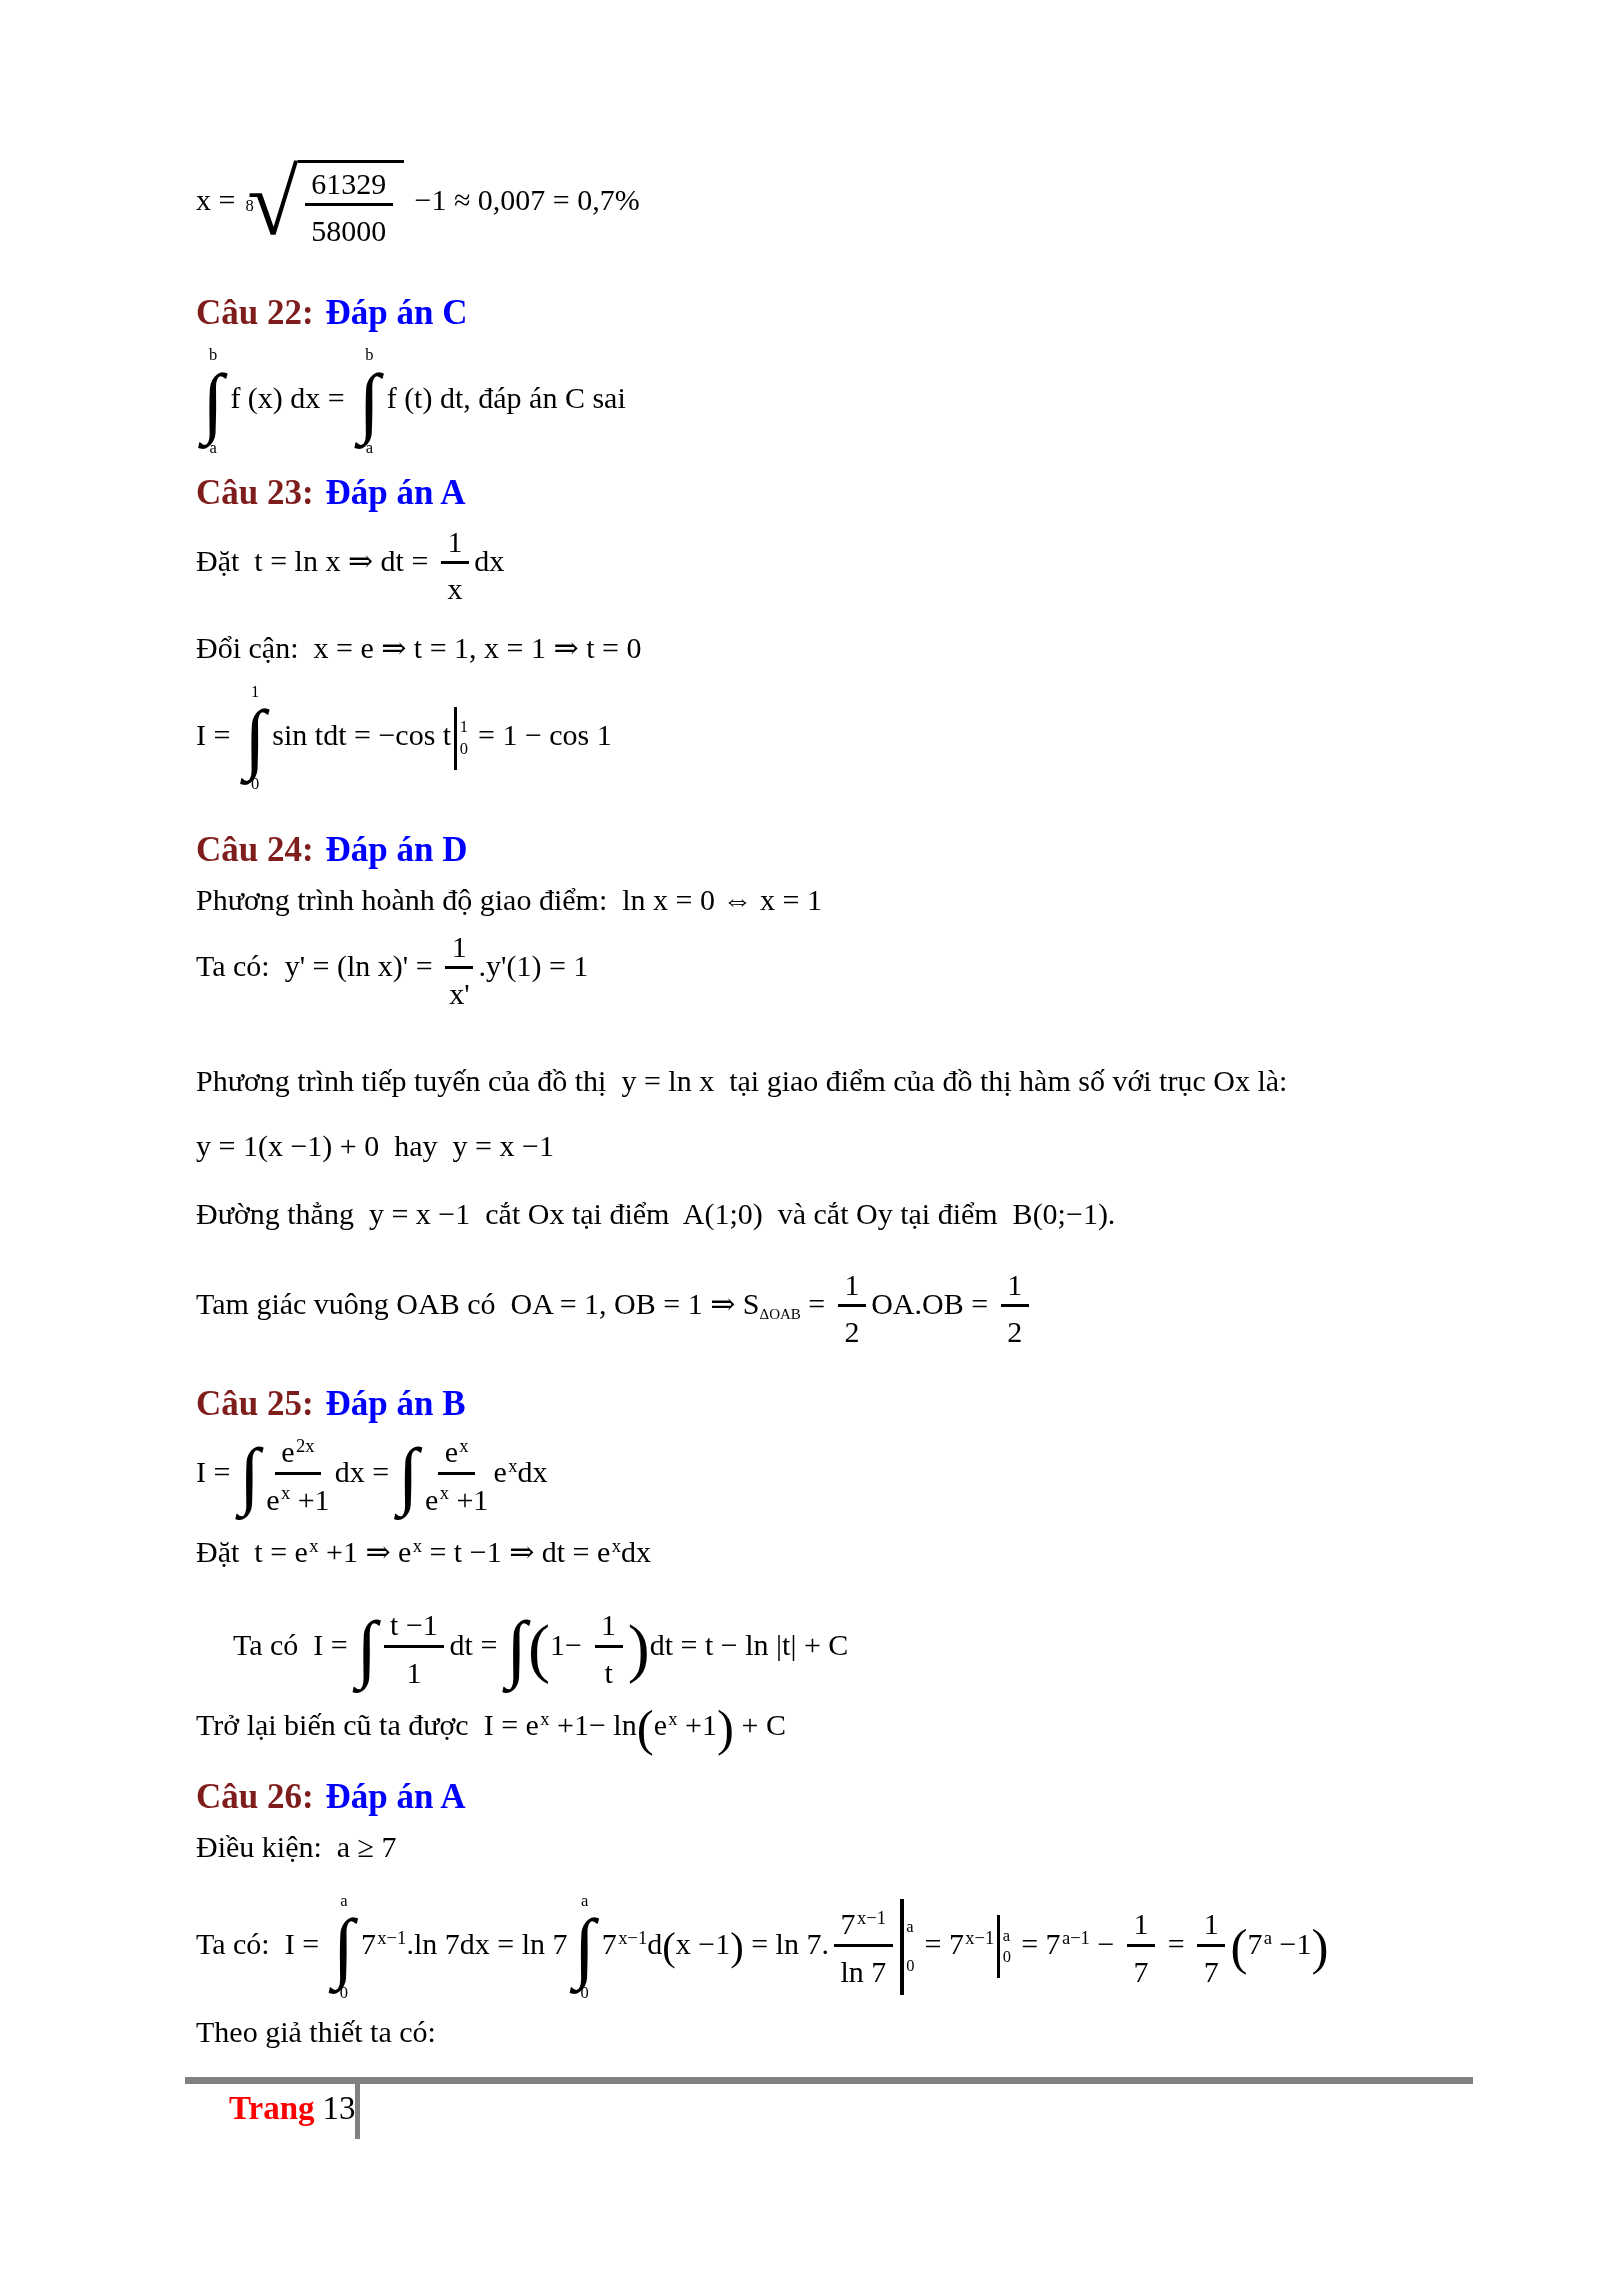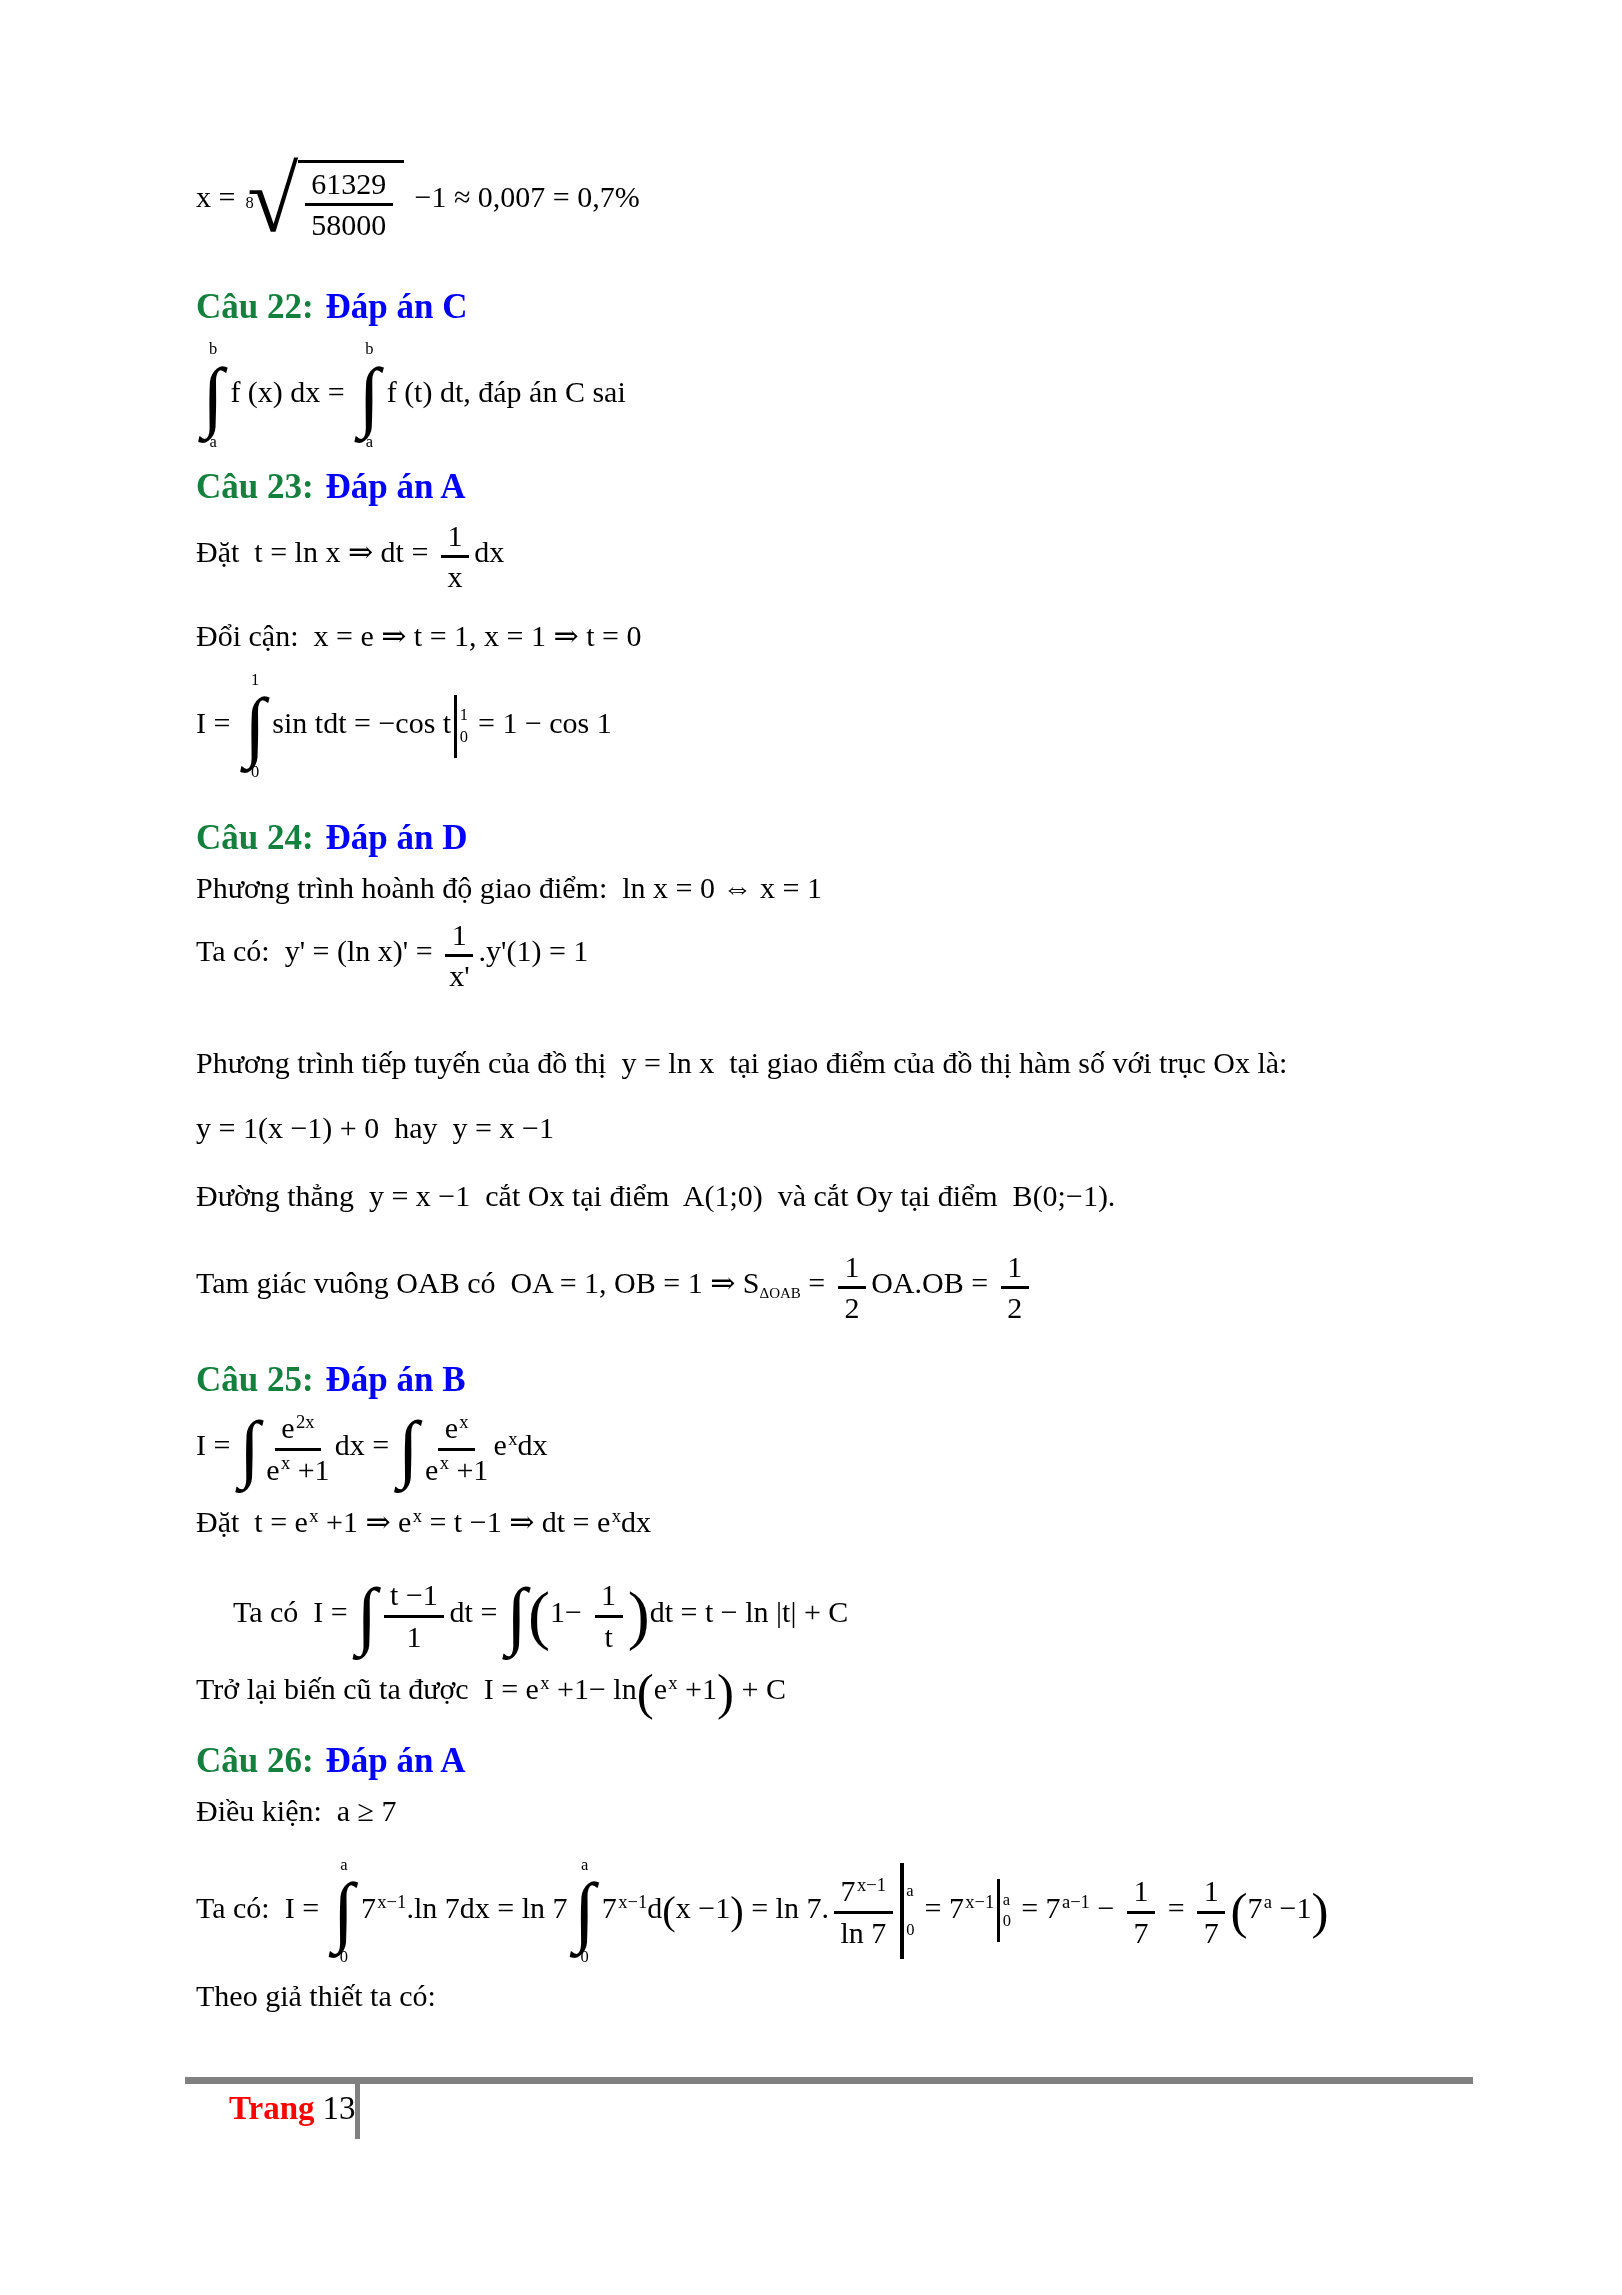--- a/index.html
+++ b/index.html
@@ -4,27 +4,27 @@
 <style>
   html,body{margin:0;padding:0;background:#ffffff;}
   body{width:1623px;height:2295px;overflow:hidden;
        font-family:"Liberation Serif","DejaVu Serif",serif;color:#000000;}
   .page{position:relative;width:1623px;height:2295px;box-sizing:border-box;
         padding:160px 151px 0 196px;font-size:30px;line-height:1.3;}
   .page span{white-space:pre-wrap;}
   .line{display:block;}
   
   .qhead{font-weight:bold;font-size:35px;line-height:1.15;}
-  .qlabel{color:#15803d;}
+  .qlabel{color:#7f1d1d;}
   .qanswer{color:#0000FF;margin-left:11.8px;}
   
   .frac{display:inline-flex;flex-direction:column;align-items:center;
         vertical-align:middle;text-align:center;margin:0 5.2px;line-height:1.1;justify-content:center;}
   .frac .num{border-bottom:3.3px solid #000;padding:1.3px 6.5px 3.3px;}
-  .frac .den{padding-top:2px;}
+  .frac .den{padding-top:8px;}
   .int{display:inline-flex;flex-direction:column;align-items:center;
        vertical-align:middle;margin:0 6.5px;line-height:1;}
   .int .lim{font-size:0.55em;line-height:1.1;}
   .int .glyph{font-size:2.6em;line-height:0.95;}
   .int-plain{font-size:2.5em;vertical-align:middle;line-height:0.75;
              display:inline-block;margin:0 1.3px;}
   .eval{display:inline-flex;align-items:center;vertical-align:middle;margin:0 2.6px;}
   .eval .bar{width:3.3px;background:#000;height:2.1em;}
   .eval .scr{display:inline-flex;flex-direction:column;justify-content:space-between;
              height:2.3em;font-size:0.55em;line-height:1;padding-left:2.6px;}

